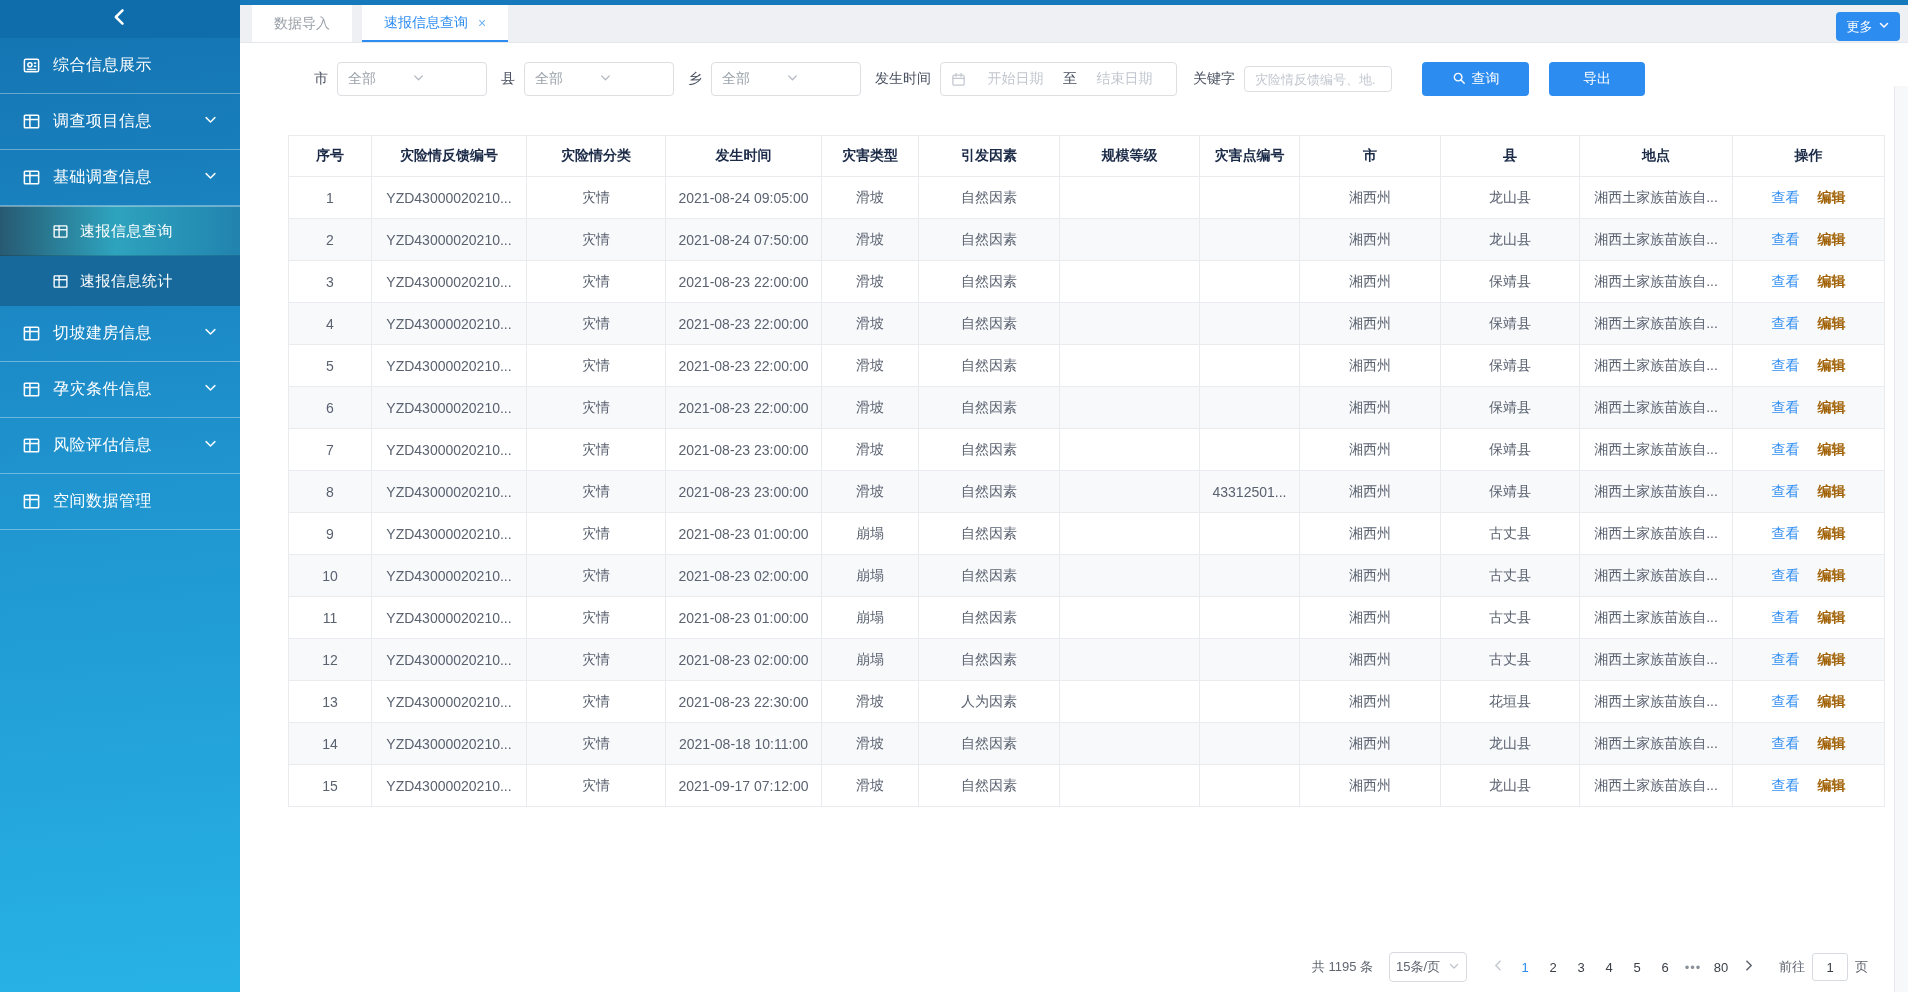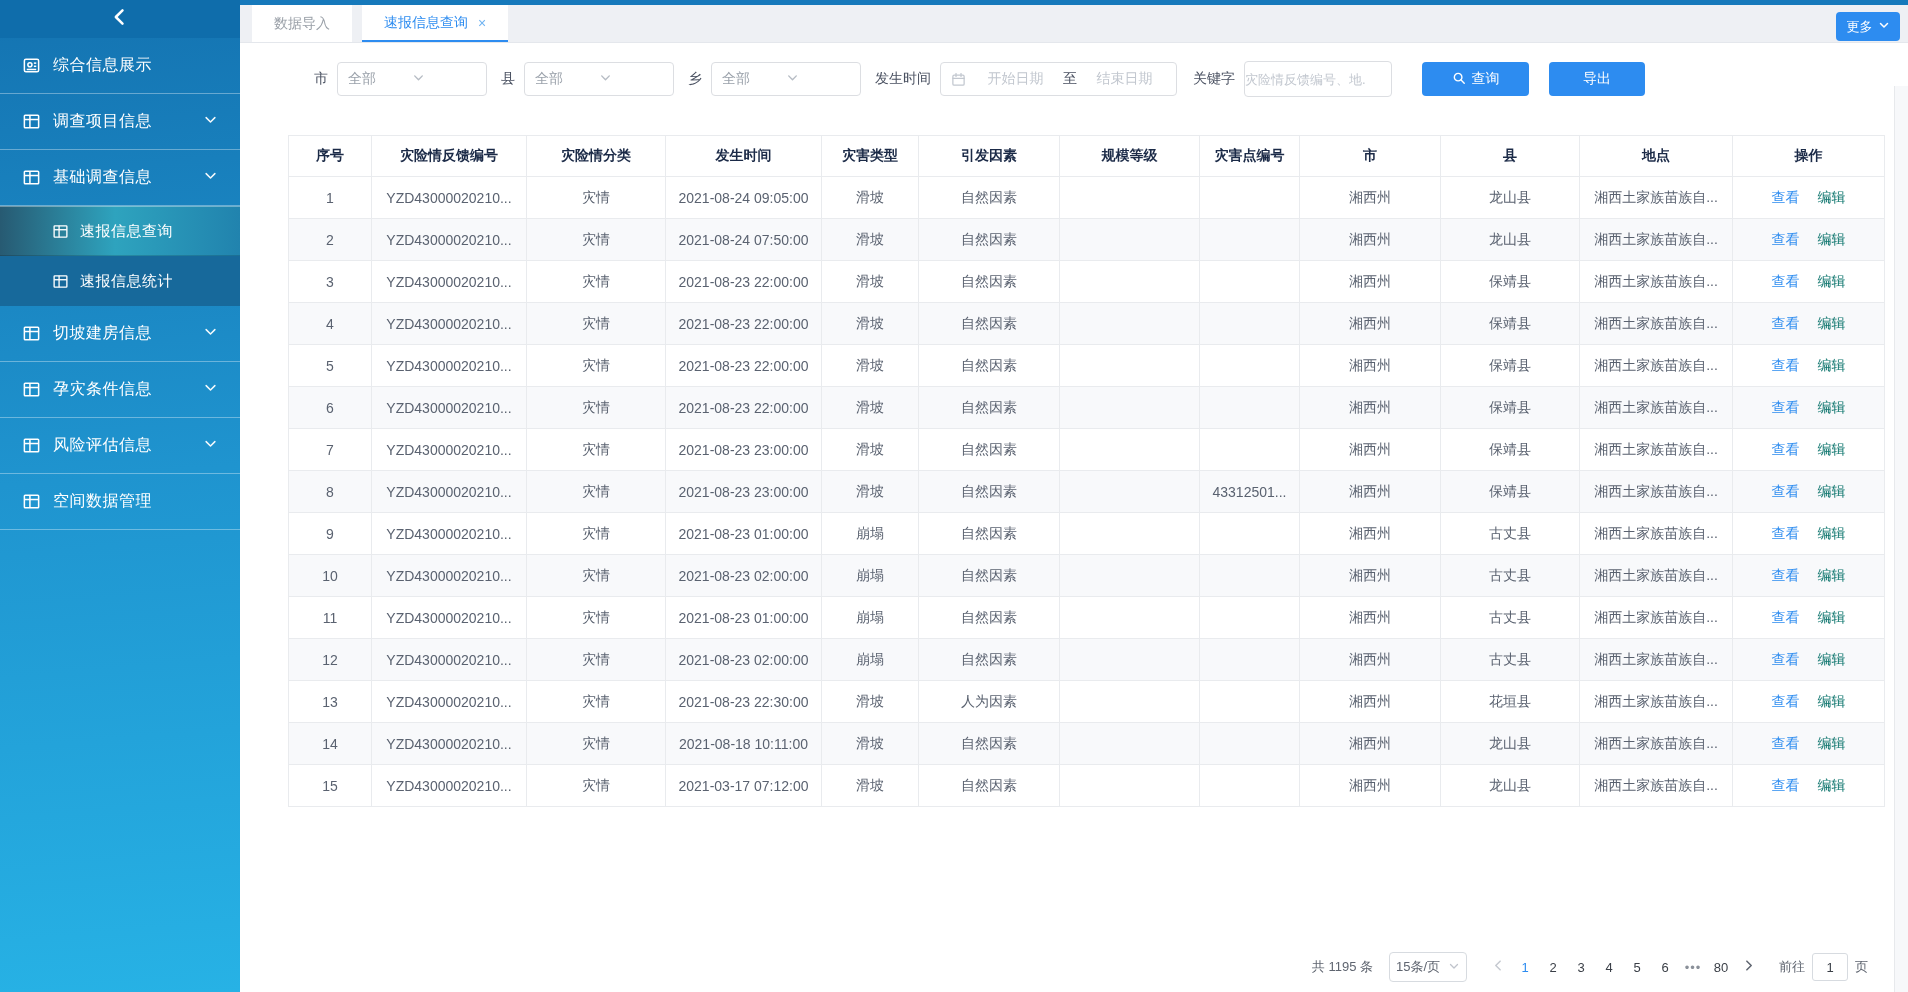--- a/index.html
+++ b/index.html
@@ -51,43 +51,43 @@
     display:flex; align-items:center; padding:0 10px; font-size:14px; color:#9aa1aa;
     margin-right:14px; cursor:pointer; background:#fff; }
   .f-select span { flex:1; }
   .f-select svg { width:13px; height:13px; color:#b6bcc4; }
   .date-range { width:237px; height:34px; border:1px solid #dcdee2; border-radius:4px;
     display:flex; align-items:center; padding:0 10px; font-size:14px; margin-right:16px;
     background:#fff; cursor:text; }
   .date-range .cal { width:15px; height:15px; color:#c2c7cf; margin-right:8px; flex:0 0 15px; }
   .date-range .ph { color:#c2c7cf; flex:1; text-align:center; }
   .date-range .sep { color:#495060; padding:0 6px; }
-  .kw-input { width:148px; height:36px; border:1px solid #dcdee2; border-radius:4px;
-    padding:0 0; font-size:13px; color:#495060; margin-right:30px; outline:none;
+  .kw-input { width:148px; height:26px; border:1px solid #dcdee2; border-radius:4px;
+    padding:0 10px; font-size:13px; color:#495060; margin-right:30px; outline:none;
     font-family:inherit; }
   .kw-input::placeholder { color:#c2c7cf; }
   .btn { height:34px; border:none; border-radius:4px; background:#2d8cf0; color:#fff;
     font-size:14px; display:inline-flex; align-items:center; justify-content:center;
     cursor:pointer; font-family:inherit; }
   .btn-search { width:107px; margin-right:20px; gap:6px; }
   .btn-search svg { width:14px; height:14px; }
   .btn-export { width:96px; }
 
   
   .table-wrap { margin:35px 0 0 48px; width:1596px; }
   table { border-collapse:collapse; table-layout:fixed; width:1596px; font-size:14px; }
   th,td { border:1px solid #e9ebee; text-align:center; overflow:hidden; white-space:nowrap; }
   th { height:41px; color:#1b2a47; font-weight:bold; background:#fff; }
   td { height:42px; color:#5a6270; }
   tbody tr:nth-child(even) td { background:#f8f9fb; }
   .c0{width:83px}.c1{width:155px}.c2{width:139px}.c3{width:156px}.c4{width:97px}
   .c5{width:141px}.c6{width:140px}.c7{width:100px}.c8{width:141px}.c9{width:139px}
   .c10{width:153px}.c11{width:152px}
   .act-view { color:#2d8cf0; cursor:pointer; margin-right:18px; text-decoration:none; }
-  .act-edit { color:#0f766e; cursor:pointer; text-decoration:none; }
+  .act-edit { color:#a16207; cursor:pointer; text-decoration:none;font-weight:bold; }
 
   
   .pagination { position:absolute; bottom:10px; right:40px; display:flex; align-items:center;
     font-size:13px; color:#5f6570; }
   .pg-total { margin-right:16px; }
   .pg-size { width:78px; height:30px; border:1px solid #d7dbe0; border-radius:4px;
     display:flex; align-items:center; justify-content:center; gap:8px; margin-right:18px;
     cursor:pointer; background:#fff; }
   .pg-size svg { width:12px; height:12px; color:#c0c4cc; }
   .pg-arrow { width:26px; display:flex; align-items:center; justify-content:center; cursor:pointer; }
@@ -536,21 +536,21 @@
                 <td></td>
                 <td>湘西州</td>
                 <td>龙山县</td>
                 <td>湘西土家族苗族自...</td>
                 <td><a class="act-view">查看</a><a class="act-edit">编辑</a></td>
               </tr>
               <tr>
                 <td>15</td>
                 <td>YZD43000020210...</td>
                 <td>灾情</td>
-                <td>2021-03-17 07:12:00</td>
+                <td>2021-09-17 07:12:00</td>
                 <td>滑坡</td>
                 <td>自然因素</td>
                 <td></td>
                 <td></td>
                 <td>湘西州</td>
                 <td>龙山县</td>
                 <td>湘西土家族苗族自...</td>
                 <td><a class="act-view">查看</a><a class="act-edit">编辑</a></td>
               </tr>
             </tbody>

